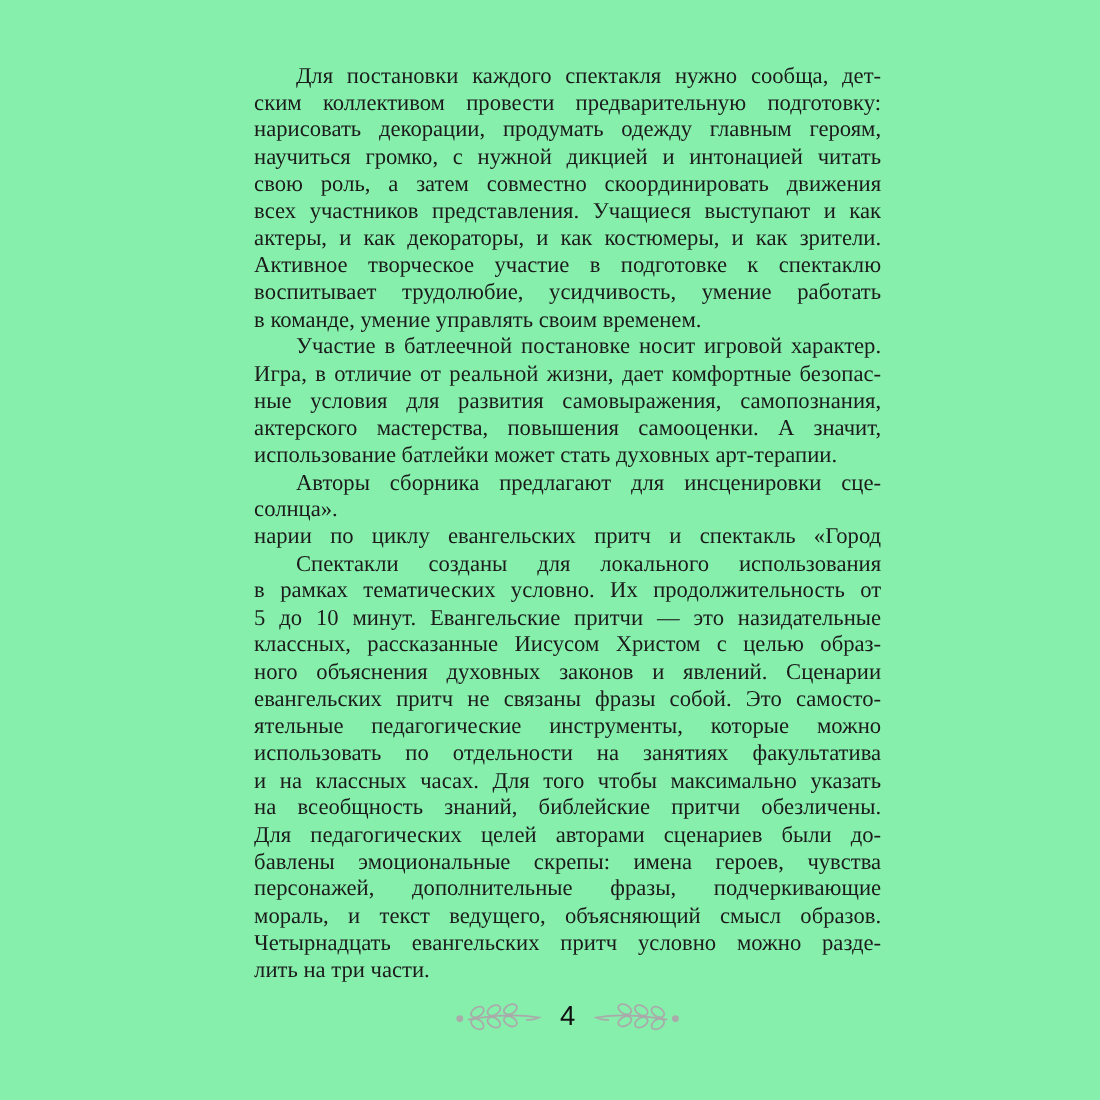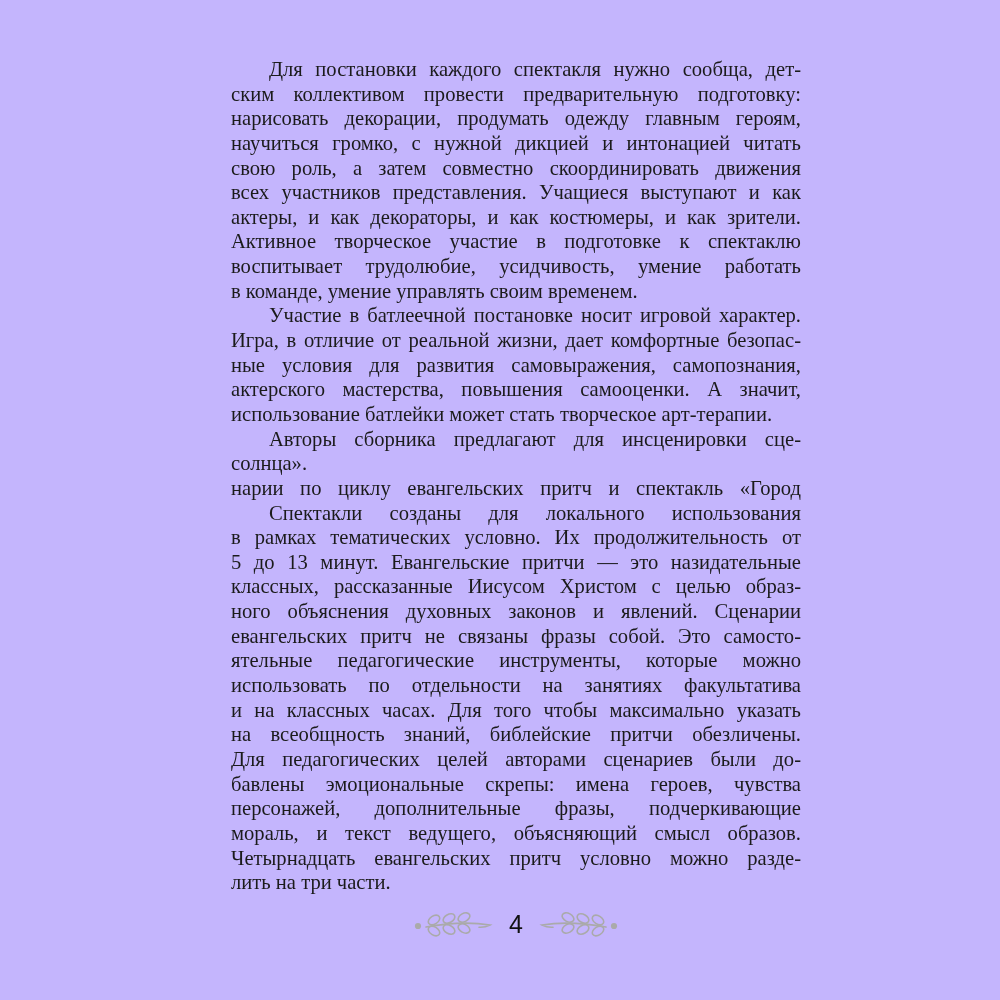--- a/index.html
+++ b/index.html
@@ -10,21 +10,21 @@
   body {
     width: 1000px;
     height: 1000px;
     position: relative;
     font-family: "Liberation Serif", "DejaVu Serif", serif;
     overflow: hidden;
   }
   .sheet {
     position: absolute;
     inset: 0;
-    background: #c4b5fd;
+    background: #86efac;
   }
   .text-block {
     position: absolute;
     left: 231px;
     top: 57px;
     width: 570px;
     color: #1b1b1b;
     font-size: 20.6px;
   }
   .paragraph {
@@ -87,31 +87,31 @@
         <div class="line">актеры, и как декораторы, и как костюмеры, и как зрители.</div>
         <div class="line">Активное творческое участие в подготовке к спектаклю</div>
         <div class="line">воспитывает трудолюбие, усидчивость, умение работать</div>
         <div class="line p-last">в команде, умение управлять своим временем.</div>
       </div>
       <div class="paragraph">
         <div class="line p-first">Участие в батлеечной постановке носит игровой характер.</div>
         <div class="line">Игра, в отличие от реальной жизни, дает комфортные безопас-</div>
         <div class="line">ные условия для развития самовыражения, самопознания,</div>
         <div class="line">актерского мастерства, повышения самооценки. А значит,</div>
-        <div class="line p-last">использование батлейки может стать творческое арт-терапии.</div>
+        <div class="line p-last">использование батлейки может стать духовных арт-терапии.</div>
       </div>
       <div class="paragraph">
         <div class="line p-first">Авторы сборника предлагают для инсценировки сце-</div>
         <div class="line p-last">солнца».</div>
         <div class="line">нарии по циклу евангельских притч и спектакль «Город</div>
       </div>
       <div class="paragraph">
         <div class="line p-first">Спектакли созданы для локального использования</div>
         <div class="line">в рамках тематических условно. Их продолжительность от</div>
-        <div class="line">5 до 13 минут. Евангельские притчи — это назидательные</div>
+        <div class="line">5 до 10 минут. Евангельские притчи — это назидательные</div>
         <div class="line">классных, рассказанные Иисусом Христом с целью образ-</div>
         <div class="line">ного объяснения духовных законов и явлений. Сценарии</div>
         <div class="line">евангельских притч не связаны фразы собой. Это самосто-</div>
         <div class="line">ятельные педагогические инструменты, которые можно</div>
         <div class="line">использовать по отдельности на занятиях факультатива</div>
         <div class="line">и на классных часах. Для того чтобы максимально указать</div>
         <div class="line">на всеобщность знаний, библейские притчи обезличены.</div>
         <div class="line">Для педагогических целей авторами сценариев были до-</div>
         <div class="line">бавлены эмоциональные скрепы: имена героев, чувства</div>
         <div class="line">персонажей, дополнительные фразы, подчеркивающие</div>

